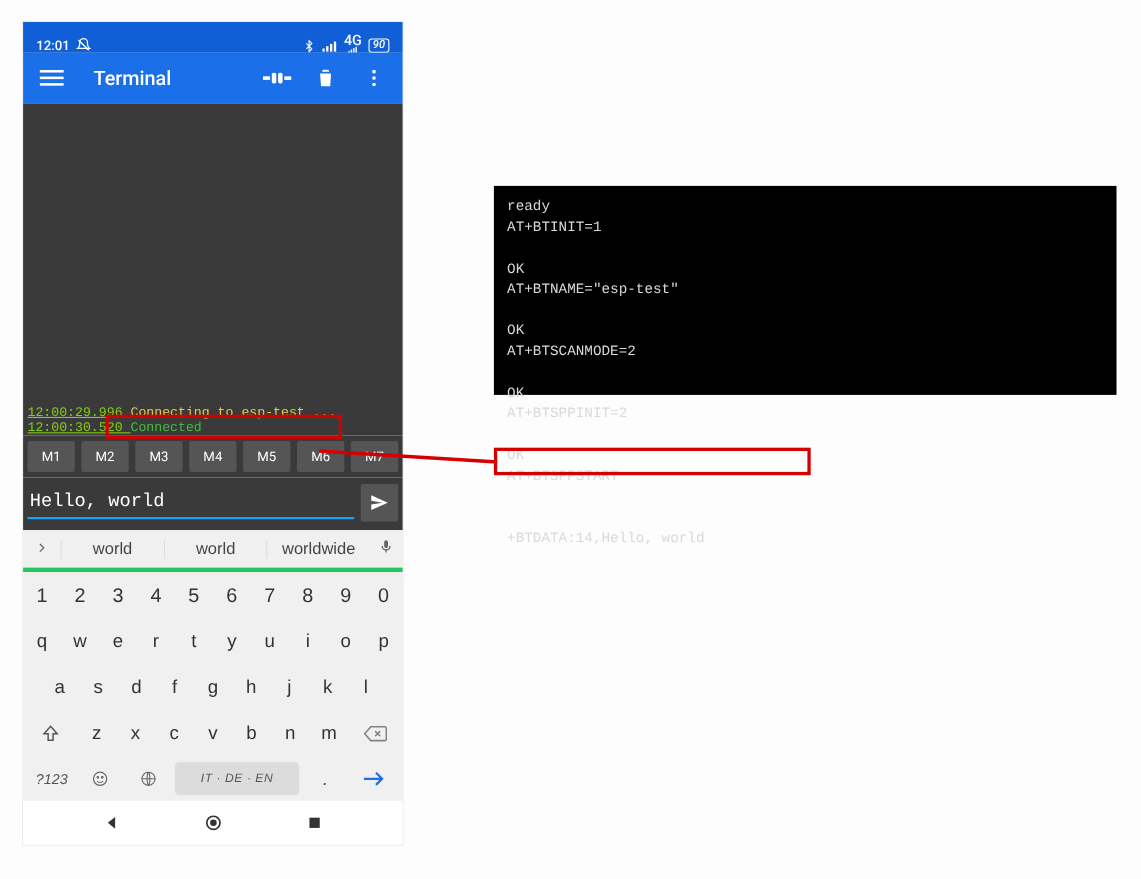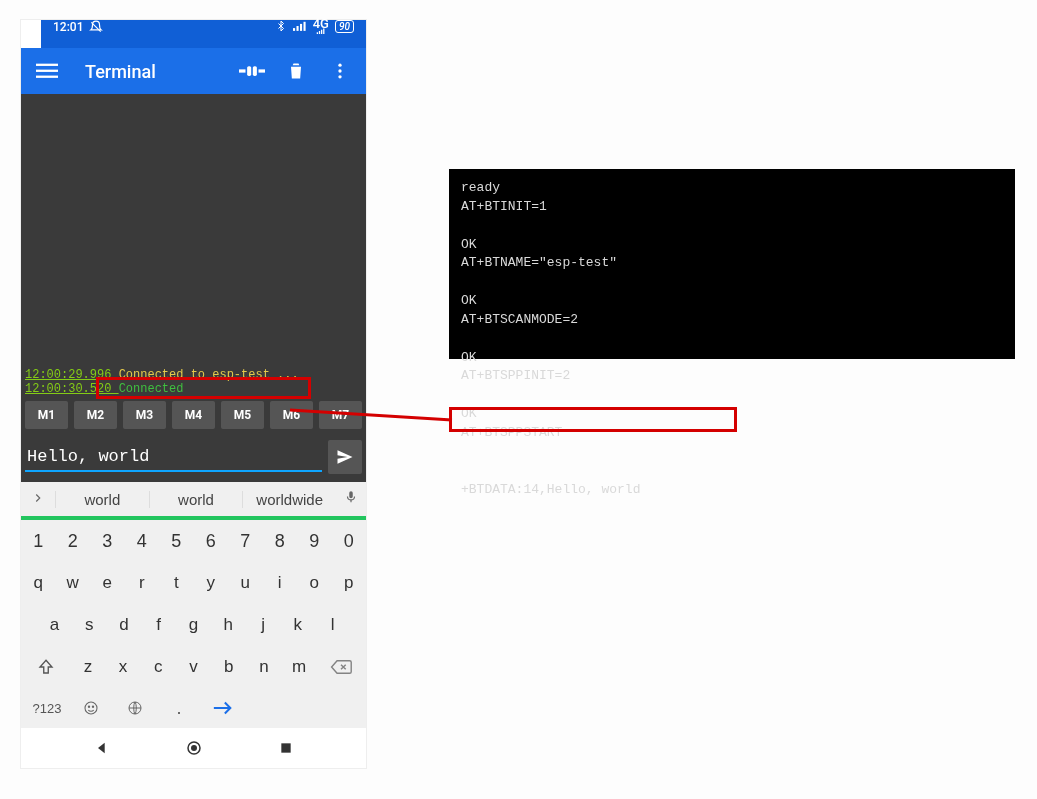--- a/index.html
+++ b/index.html
@@ -16,22 +16,22 @@
   .phone {
     position: absolute;
     left: 21px; top: 20px;
     width: 345px; height: 748px;
     background: #fff;
     display: flex; flex-direction: column;
     box-shadow: 0 0 0 1px #eee;
   }
   .status-bar {
     height: 28px; background: #105fd6; color: #fff;
-    display: flex; align-items: flex-start; padding: 0 12px;
-    font-size: 12px; font-weight: 500; margin-left: 20px;
+    display: flex; align-items: flex-end; padding: 0 12px;
+    font-size: 12px; font-weight: 500;
   }
   .status-bar .spacer { flex: 1; }
   .status-bar .sicon { margin-left: 6px; display: inline-flex; align-items: center;}
   .status-bar .batt { border:1px solid #fff; border-radius:3px; padding:0 3px; font-size:10px; margin-left:6px;font-style:italic;}
 
   .app-bar {
     height: 46px; background: #1b6fe8; color:#fff;
     display:flex; align-items:center; padding:16px 8px; gap:8px;
   }
   .app-bar .title { font-size:18px; font-weight:500; margin-left:12px;}
@@ -53,21 +53,20 @@
 
   .red-box-phone {
     position:absolute; left:75px; bottom:-3px;
     width:215px; height:22px;
     border:3px solid #d40000; pointer-events:none;
   }
 
   .macro-row {
     background:#3a3a3a; display:flex; gap:6px;
     padding:5px 4px;
-    font-weight:bold;
   }
   .macro-btn {
     flex:1; background:#555; color:#fff; text-align:center;
     font-size:12px; padding:7px 0; border-radius:2px; cursor:pointer;
   }
 
   .input-row {
     background:#3a3a3a; display:flex; align-items:center;
     padding:6px 4px 8px 4px; gap:6px;
   }
@@ -92,21 +91,21 @@
 
   .krow { display:flex; }
   .key {
     flex:1; height:42px; display:flex; align-items:center; justify-content:center;
     font-size:18px; cursor:pointer; color:#333;
   }
   .krow.letters .key { font-size:17px;}
   .krow.pad { padding:0 16px;}
   .key.wide { flex:1.4;}
   .key.del svg { opacity:.7;}
-  .fn-row { display:flex; align-items:center; height:40px; padding:0 6px; gap:4px;}
+  .fn-row { display:flex; align-items:center; height:40px; padding:0 6px; gap:4px;font-style:italic;}
   .fn-key { height:30px; display:flex; align-items:center; justify-content:center; font-size:13px; color:#555; cursor:pointer;}
   .fn-key.sm{width:40px;}
   .fn-key.space { flex:1; background:#dcdcdc; border-radius:4px; font-size:11px; letter-spacing:.5px;}
   .fn-key.enter{ width:40px; color:#1b6fe8;}
 
   .navbar { height:40px; display:flex; justify-content:center; align-items:center; gap:70px;}
   .navbtn { width:22px; height:22px; cursor:pointer; display:flex; align-items:center; justify-content:center;}
 
   
   .console {
@@ -192,21 +191,21 @@
     <div class="ibtn">
       <svg width="20" height="20" viewBox="0 0 24 24" fill="#fff">
           <circle cx="12" cy="5" r="2"></circle>
           <circle cx="12" cy="12" r="2"></circle>
           <circle cx="12" cy="19" r="2"></circle>
         </svg>
     </div>
   </div>
 
   <div class="term-area">
-    <div class="log-line"><span class="log-ts">12:00:29.996 </span><span class="log-yellow">Connected to esp-test ...</span></div>
+    <div class="log-line"><span class="log-ts">12:00:29.996 </span><span class="log-yellow">Connecting to esp-test ...</span></div>
     <div class="log-line"><span class="log-ts">12:00:30.520 </span><span class="log-green">Connected</span></div>
     <div class="red-box-phone"></div>
   </div>
 
   <div class="macro-row">
     <div class="macro-btn">M1</div>
     <div class="macro-btn">M2</div>
     <div class="macro-btn">M3</div>
     <div class="macro-btn">M4</div>
     <div class="macro-btn">M5</div>
@@ -304,20 +303,21 @@
             <circle cx="15" cy="10" r="1" fill="#666"></circle>
             <path d="M8 15c1 1.5 2.5 2 4 2s3-.5 4-2"></path>
           </svg>
       </div>
       <div class="fn-key sm">
         <svg width="16" height="16" viewBox="0 0 24 24" fill="none" stroke="#666" stroke-width="1.5">
             <circle cx="12" cy="12" r="9"></circle>
             <path d="M3 12h18M12 3c2.5 3 2.5 15 0 18M12 3c-2.5 3-2.5 15 0 18"></path>
           </svg>
       </div>
+      <div class="fn-key space">IT · DE · EN</div>
       <div class="fn-key sm" style="font-size:18px;">.</div>
       <div class="fn-key enter">
         <svg width="22" height="16" viewBox="0 0 24 16" fill="none" stroke="#1b6fe8" stroke-width="2.2">
             <path d="M2 8h18M14 2l6 6-6 6"></path>
           </svg>
       </div>
     </div>
   </div>
 
   <div class="navbar">

